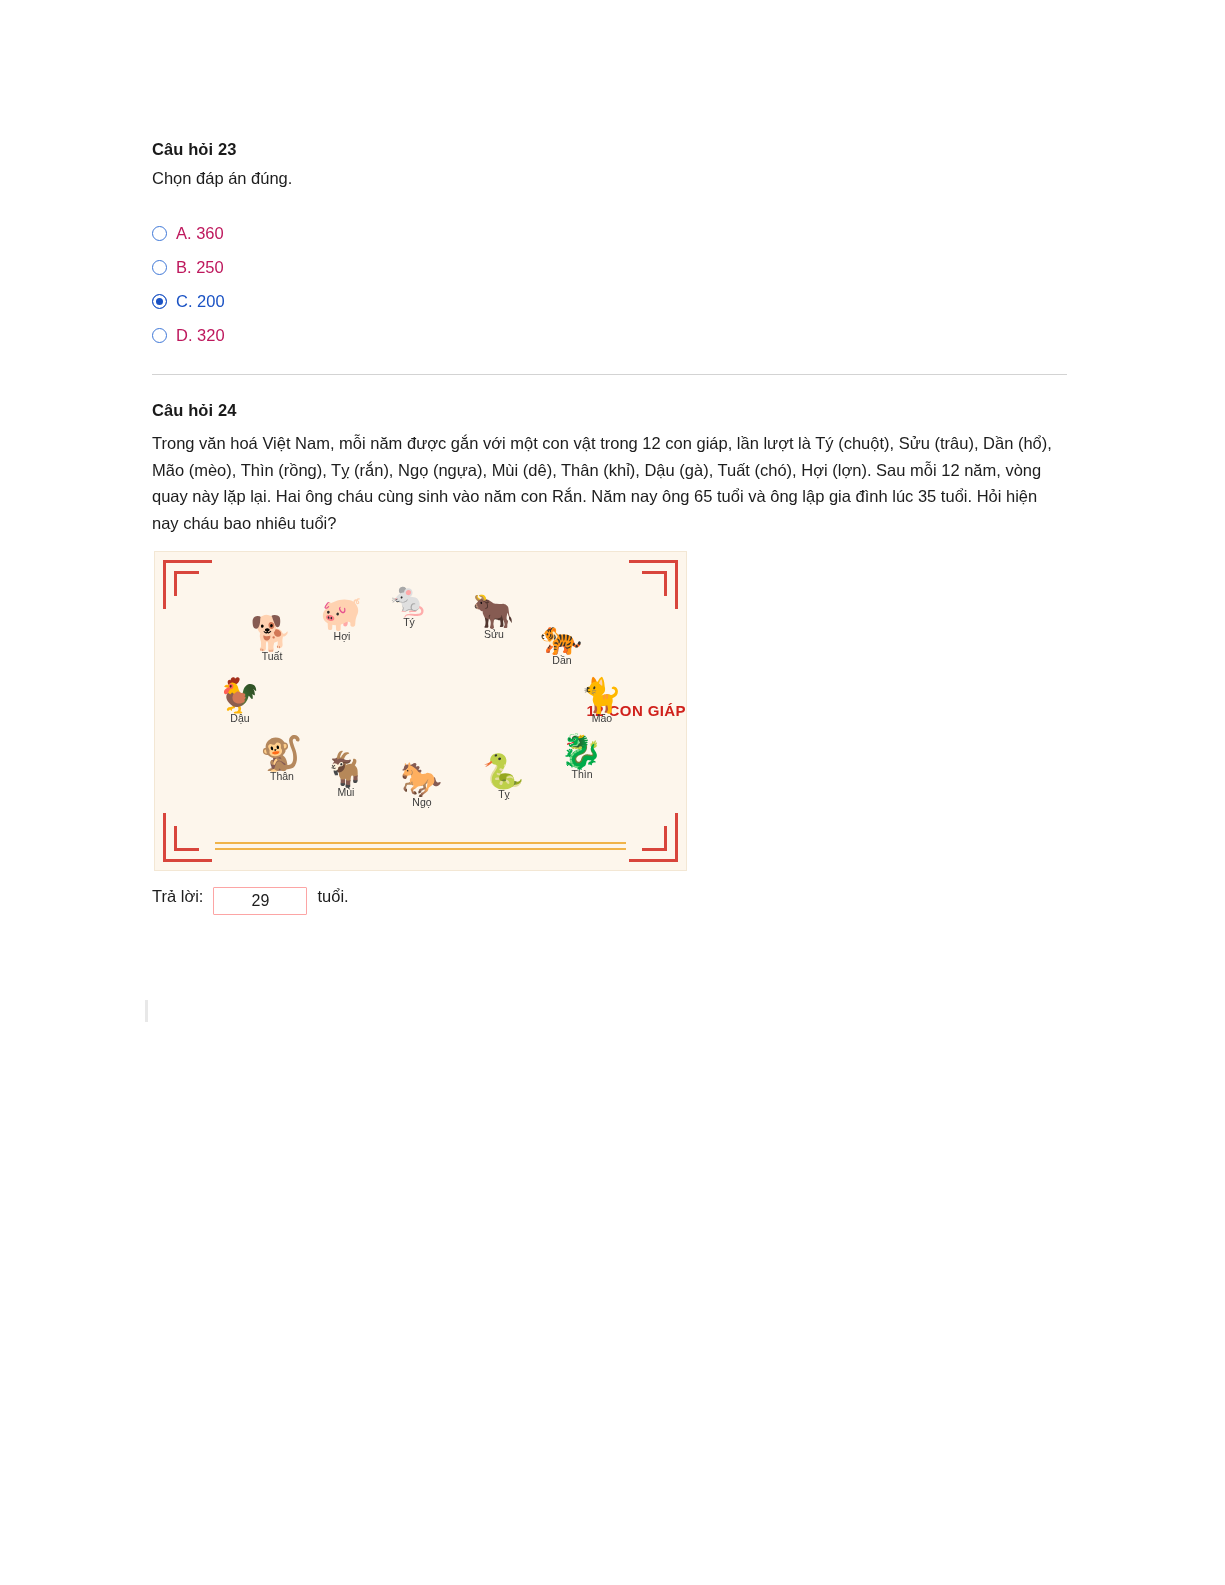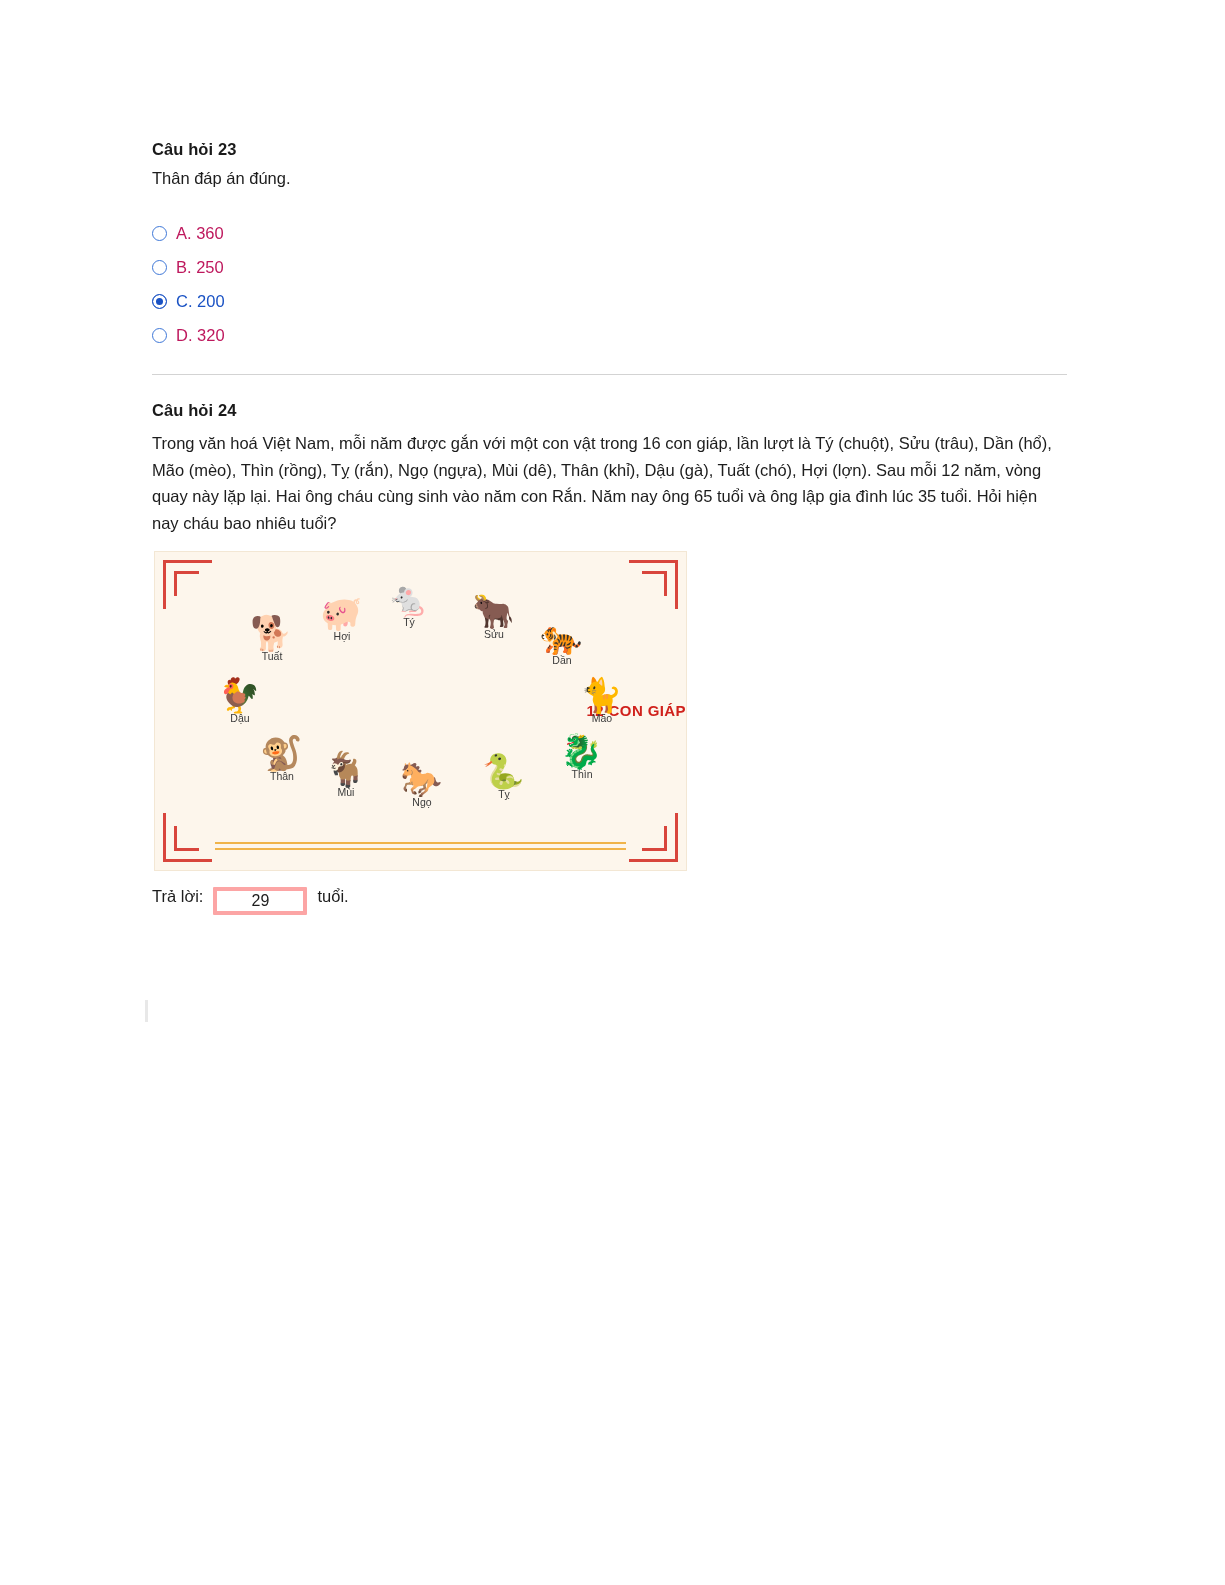--- a/index.html
+++ b/index.html
@@ -170,21 +170,21 @@
   .answer-row {
     display: flex;
     align-items: flex-start;
     margin-top: 16px;
     font-size: 16.5px;
   }
   .answer-label { margin-right: 10px; }
   .answer-input {
     width: 94px;
     height: 28px;
-    border: 4px solid #fca5a5;
+    border: 1px solid #fca5a5;
     background: #ffffff;
     font-family: "Liberation Sans", sans-serif;
     font-size: 16px;
     text-align: center;
     color: #1d1d1d;
     box-sizing: border-box;
     border-radius: 1px;
   }
   .answer-suffix { margin-left: 10px; }
 
@@ -200,21 +200,21 @@
 </head>
 <body>
 
 <div class="page">
   <div class="edge-marker"></div>
 
   <div class="content">
 
     <div class="question-block">
       <div class="q-title">Câu hỏi 23</div>
-      <div class="q-instruction">Thân đáp án đúng.</div>
+      <div class="q-instruction">Chọn đáp án đúng.</div>
 
       <div class="choices">
         <div class="choice">
           <span class="radio"></span>
           <span class="choice-label">A. 360</span>
         </div>
         <div class="choice">
           <span class="radio"></span>
           <span class="choice-label">B. 250</span>
         </div>
@@ -228,21 +228,21 @@
         </div>
       </div>
     </div>
 
     <hr class="divider">
 
     <div class="question-block">
       <div class="q-title">Câu hỏi 24</div>
 
       <div class="q-text">
-        <span>Trong văn hoá Việt Nam, mỗi năm được gắn với một con vật trong 16 con giáp, lần lượt là Tý (chuột), Sửu (trâu),</span>
+        <span>Trong văn hoá Việt Nam, mỗi năm được gắn với một con vật trong 12 con giáp, lần lượt là Tý (chuột), Sửu (trâu),</span>
         <span>Dần (hổ), Mão (mèo), Thìn (rồng), Tỵ (rắn), Ngọ (ngựa), Mùi (dê), Thân (khỉ), Dậu (gà), Tuất (chó), Hợi (lợn). Sau</span>
         <span>mỗi 12 năm, vòng quay này lặp lại. Hai ông cháu cùng sinh vào năm con Rắn. Năm nay ông 65 tuổi và ông lập gia</span>
         <span>đình lúc 35 tuổi. Hỏi hiện nay cháu bao nhiêu tuổi?</span>
       </div>
 
       <div class="zodiac-figure">
         <span class="corner tl"></span>
         <span class="corner tr"></span>
         <span class="corner bl"></span>
         <span class="corner br"></span>

